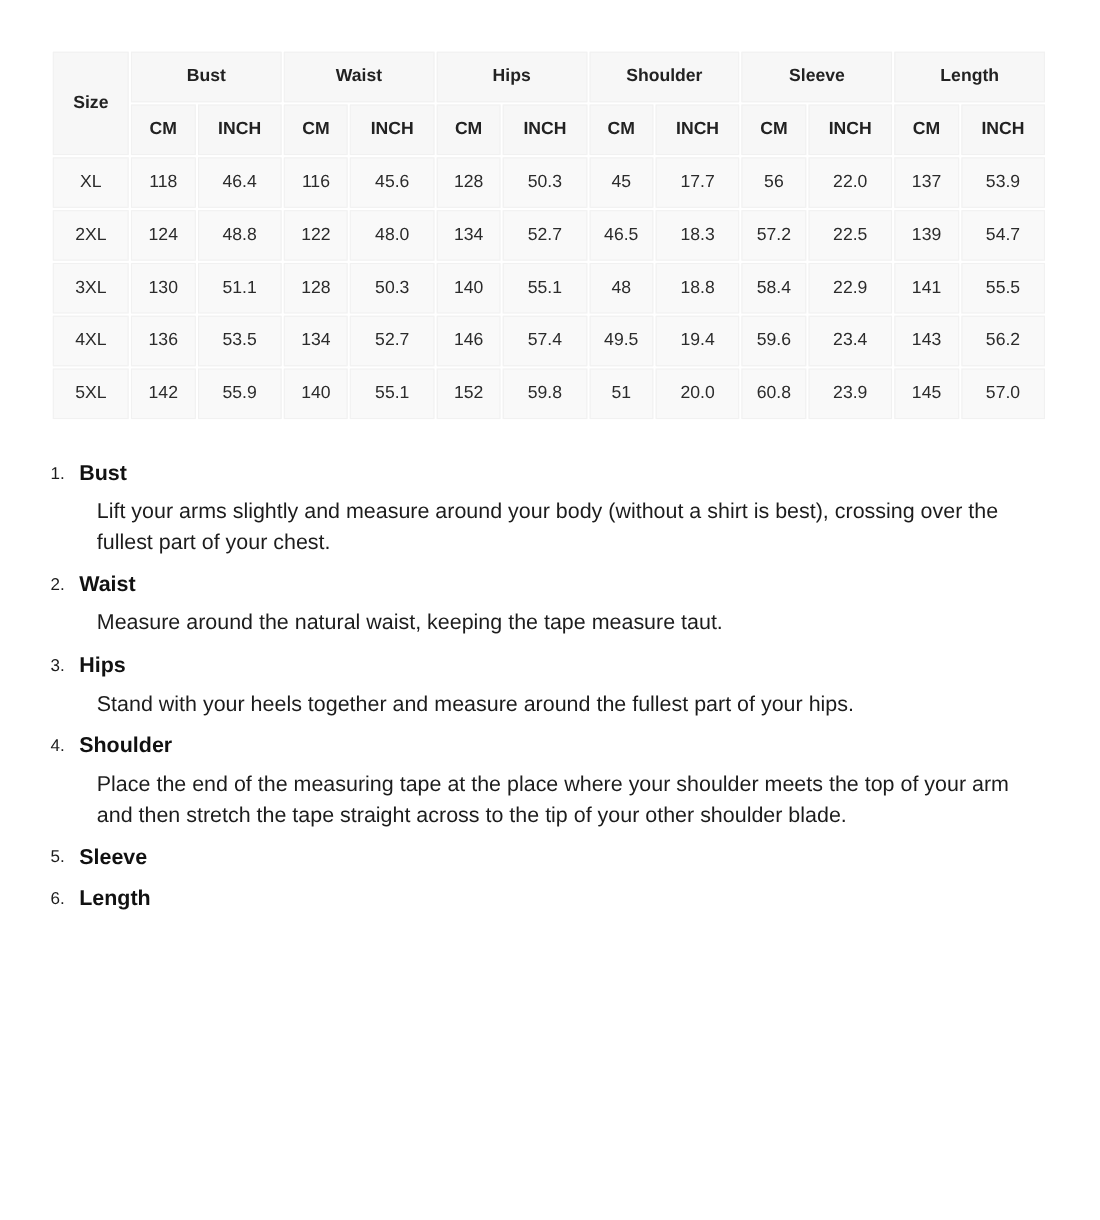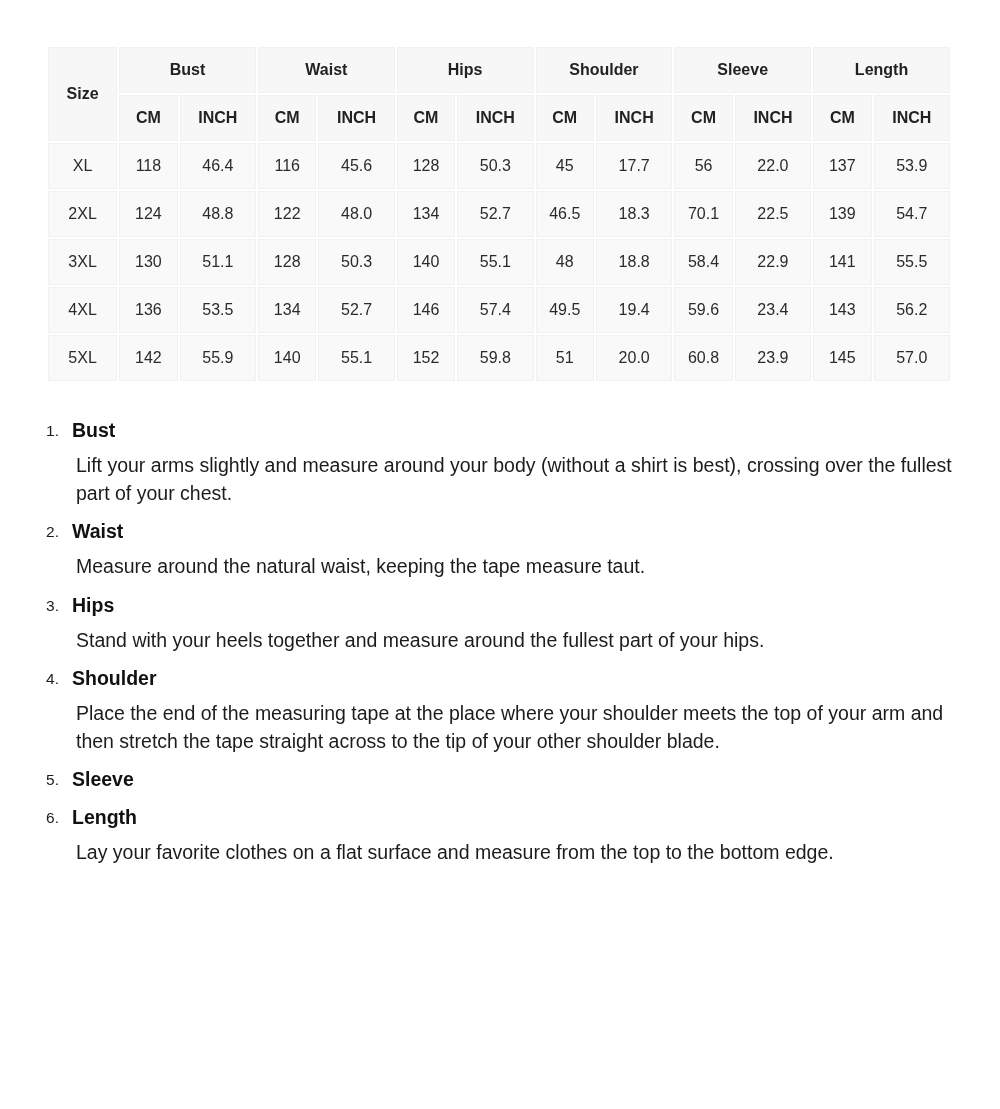--- a/index.html
+++ b/index.html
@@ -86,21 +86,21 @@
     font-weight: 400;
     color: #1c1c1c;
   }
   ol.steps .term {
     font-size: 19.5px;
     font-weight: 700;
     line-height: 27px;
     color: #111;
   }
   ol.steps .desc {
-    margin: 8px 0 0 4px;
+    margin: 8px 0 0 16px;
     font-size: 19.5px;
     line-height: 27.5px;
     color: #1c1c1c;
     max-width: 880px;
   }
 </style>
 </head>
 <body>
 
 <div class="page">
@@ -165,21 +165,21 @@
         <tr>
           <td>2XL</td>
           <td>124</td>
           <td>48.8</td>
           <td>122</td>
           <td>48.0</td>
           <td>134</td>
           <td>52.7</td>
           <td>46.5</td>
           <td>18.3</td>
-          <td>70.1</td>
+          <td>57.2</td>
           <td>22.5</td>
           <td>139</td>
           <td>54.7</td>
         </tr>
         <tr>
           <td>3XL</td>
           <td>130</td>
           <td>51.1</td>
           <td>128</td>
           <td>50.3</td>
@@ -241,18 +241,17 @@
         </li>
         <li>
           <div class="term">Shoulder</div>
           <p class="desc">Place the end of the measuring tape at the place where your shoulder meets the top of your arm and then stretch the tape straight across to the tip of your other shoulder blade.</p>
         </li>
         <li>
           <div class="term">Sleeve</div>
         </li>
         <li>
           <div class="term">Length</div>
-          <p class="desc">Lay your favorite clothes on a flat surface and measure from the top to the bottom edge.</p>
         </li>
       </ol>
   </div>
 
 </div>
 
 </body></html>

